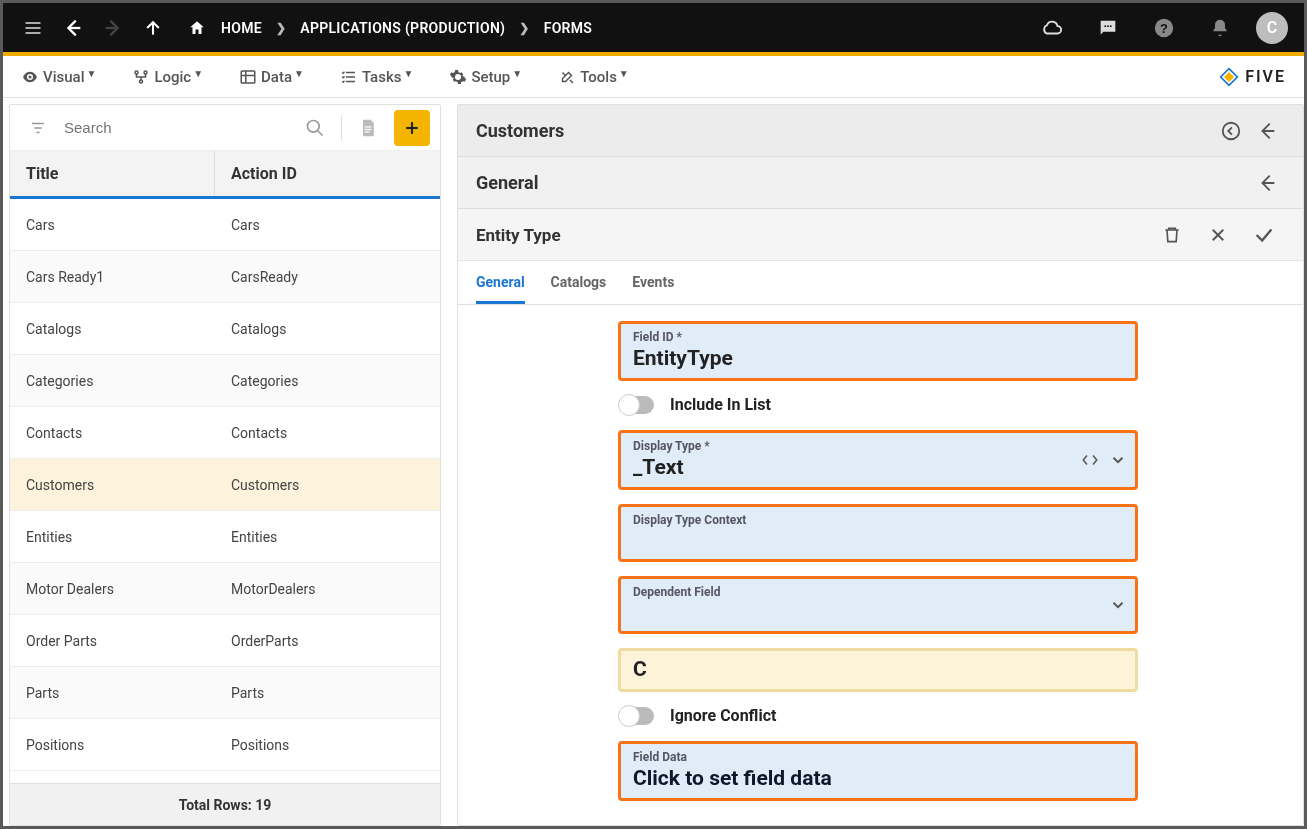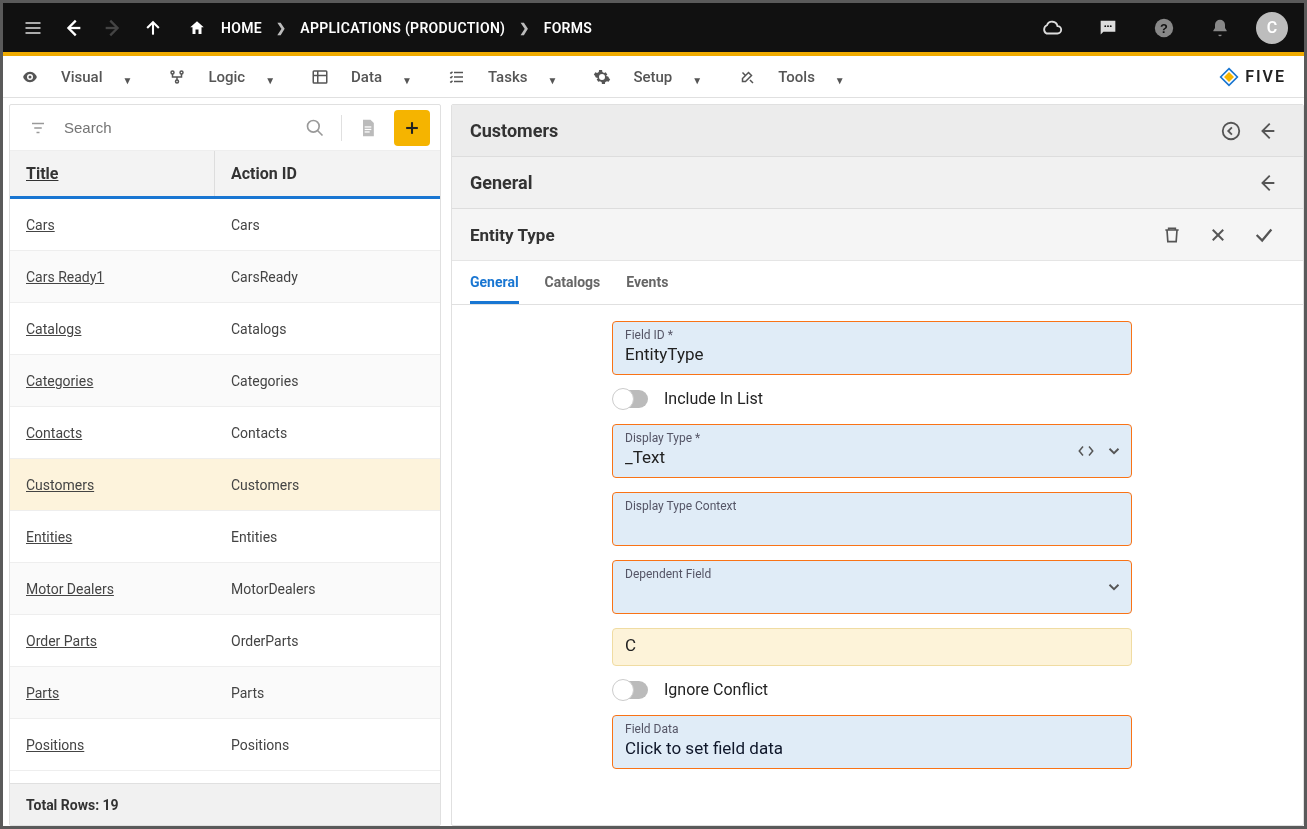--- a/index.html
+++ b/index.html
@@ -44,30 +44,30 @@
     display: flex; align-items: center; justify-content: center; color: #fff; font-weight: 600;
   }
 
   
   .menubar {
     height: 42px; display: flex; align-items: center; gap: 36px;
     padding: 0 18px; border-bottom: 1px solid #e0e0e0;
     color: #555;
   }
   .menubar .menuitem {
-    display: flex; align-items: flex-end; gap: 22px; font-size: 15px; font-weight: 500; cursor: pointer;
+    display: flex; align-items: flex-start; gap: 4px; font-size: 15px; font-weight: 500; cursor: pointer;
   }
   .menubar .menuitem .drop { font-size: 10px; color: #555; margin-left: -2px;}
   .menubar .spacer { flex: 1; }
   .five-logo { display:flex; align-items:flex-start; gap:6px; font-weight:600; letter-spacing:2px; color:#222;}
   .five-mark { width: 20px; height:20px; }
 
   
   .body {
-    flex:1; display:flex; gap:10px; padding: 6px 0 0 6px; overflow:hidden;
+    flex:1; display:flex; gap:16px; padding: 6px 0 0 6px; overflow:hidden;
   }
 
   
   .leftpanel {
     width: 432px; display:flex; flex-direction:column; border:1px solid #e0e0e0; border-radius:2px;
   }
   .left-toolbar {
     height:46px; display:flex; align-items:center; gap:8px; padding: 0 10px;
     border-bottom: 1px solid #eee;
   }
@@ -81,35 +81,35 @@
   .left-toolbar .addbtn {
     width:36px; height:36px; background:#f5b400; border-radius:4px; display:flex; align-items:center; justify-content:center; color:#222; cursor:pointer;
   }
   .grid-head {
     display:flex; height:48px; align-items:stretch; border-bottom:3px solid #1976d2; background:#f3f3f3;
   }
   .grid-head .col {
     display:flex; align-items:center; padding: 0 16px; font-weight:700; color:#333; border-right:1px solid #ddd;
   }
   .grid-head .col:last-child { border-right:none; }
-  .col-title { flex: 0 0 205px; text-decoration: underline; }
+  .col-title { flex: 0 0 205px; }
   .col-action { flex: 1; }
   .grid-body { flex:1; overflow:auto; }
   .grid-body::-webkit-scrollbar { width:10px; }
   .grid-body::-webkit-scrollbar-thumb { background:#8e8e8e; border-radius:5px; }
   .row {
     display:flex; height:52px; border-bottom:1px solid #eee; align-items:stretch; cursor:pointer;
   }
   .row:nth-child(even) { background:#fafafa; }
   .row .cell {
     display:flex; align-items:center; padding:0 16px; color:#444; font-size:14px;
   }
   .row.selected { background:#fdf3dc !important; }
   .grid-footer {
-    height:42px; display:flex; align-items:center; justify-content:flex-start;
+    height:42px; display:flex; align-items:center; justify-content:center;
     padding:0 16px; font-weight:700; color:#333; border-top:1px solid #e0e0e0; background:#f1f1f1; font-size:14px;
   }
 
   
   .rightpanel {
     flex:1; display:flex; flex-direction:column; border:1px solid #e0e0e0; border-radius:2px; overflow:hidden; position:relative;
   }
   .hdr-row {
     height:52px; display:flex; align-items:center; padding:0 18px; background:#ececec; border-bottom:1px solid #ddd;
   }
@@ -128,39 +128,39 @@
   }
   .tabs .tab {
     padding: 10px 0 11px; font-weight:700; color:#666; font-size:14px; cursor:pointer; border-bottom:3px solid transparent;
   }
   .tabs .tab.active { color:#1976d2; border-bottom-color:#1976d2; }
 
   .form-area { flex:1; overflow:auto; padding: 16px 0 20px 160px; }
   .form-area::-webkit-scrollbar{ width:10px; }
   .form-area::-webkit-scrollbar-thumb{ background:#8e8e8e; border-radius:5px; }
   .field {
-    width: 520px; background:#e0ecf7; border:1px solid #f97316; border-radius:4px;
-    padding: 6px 12px 8px; margin-bottom: 14px; position:relative;
+    width: 520px; background:#e0ecf7; border:3px solid #f97316; border-radius:4px;
+    padding: 6px 12px 8px; margin-bottom: 14px; position:relative;font-weight:bold;
   }
   .field.highlight { background:#fdf3d9; border-color:#f0dca2; }
   .field .lbl { font-size:12px; color:#556; margin-bottom:2px; }
-  .field .val { font-size:17px; color:#222; min-height:22px;}
+  .field .val { font-size:21px; color:#222; min-height:22px;}
   .field.placeholder .val { color:#0f172a; }
   .field .endicons { position:absolute; right:8px; top:50%; transform:translateY(-50%); display:flex; gap:10px; color:#555; }
   .toggle-row {
     display:flex; align-items:center; gap:16px; margin: 6px 0 16px 2px;
   }
   .toggle {
     width:34px; height:18px; background:#bbb; border-radius:10px; position:relative; cursor:pointer;
   }
   .toggle::after {
     content:""; width:20px; height:20px; background:#fff; border:1px solid #ccc;
     border-radius:50%; position:absolute; top:-2px; left:-2px;
   }
-  .toggle-row .lbl { font-size:16px; color:#222; }
+  .toggle-row .lbl { font-size:16px; color:#222;font-weight:bold; }
 
   svg { display:block; }
 </style>
 </head>
 <body>
 
 <div class="topbar">
   <div class="ic-btn">
     <svg width="20" height="20" viewBox="0 0 24 24" fill="none" stroke="#ccc" stroke-width="2">
         <line x1="3" y1="6" x2="21" y2="6"></line>

